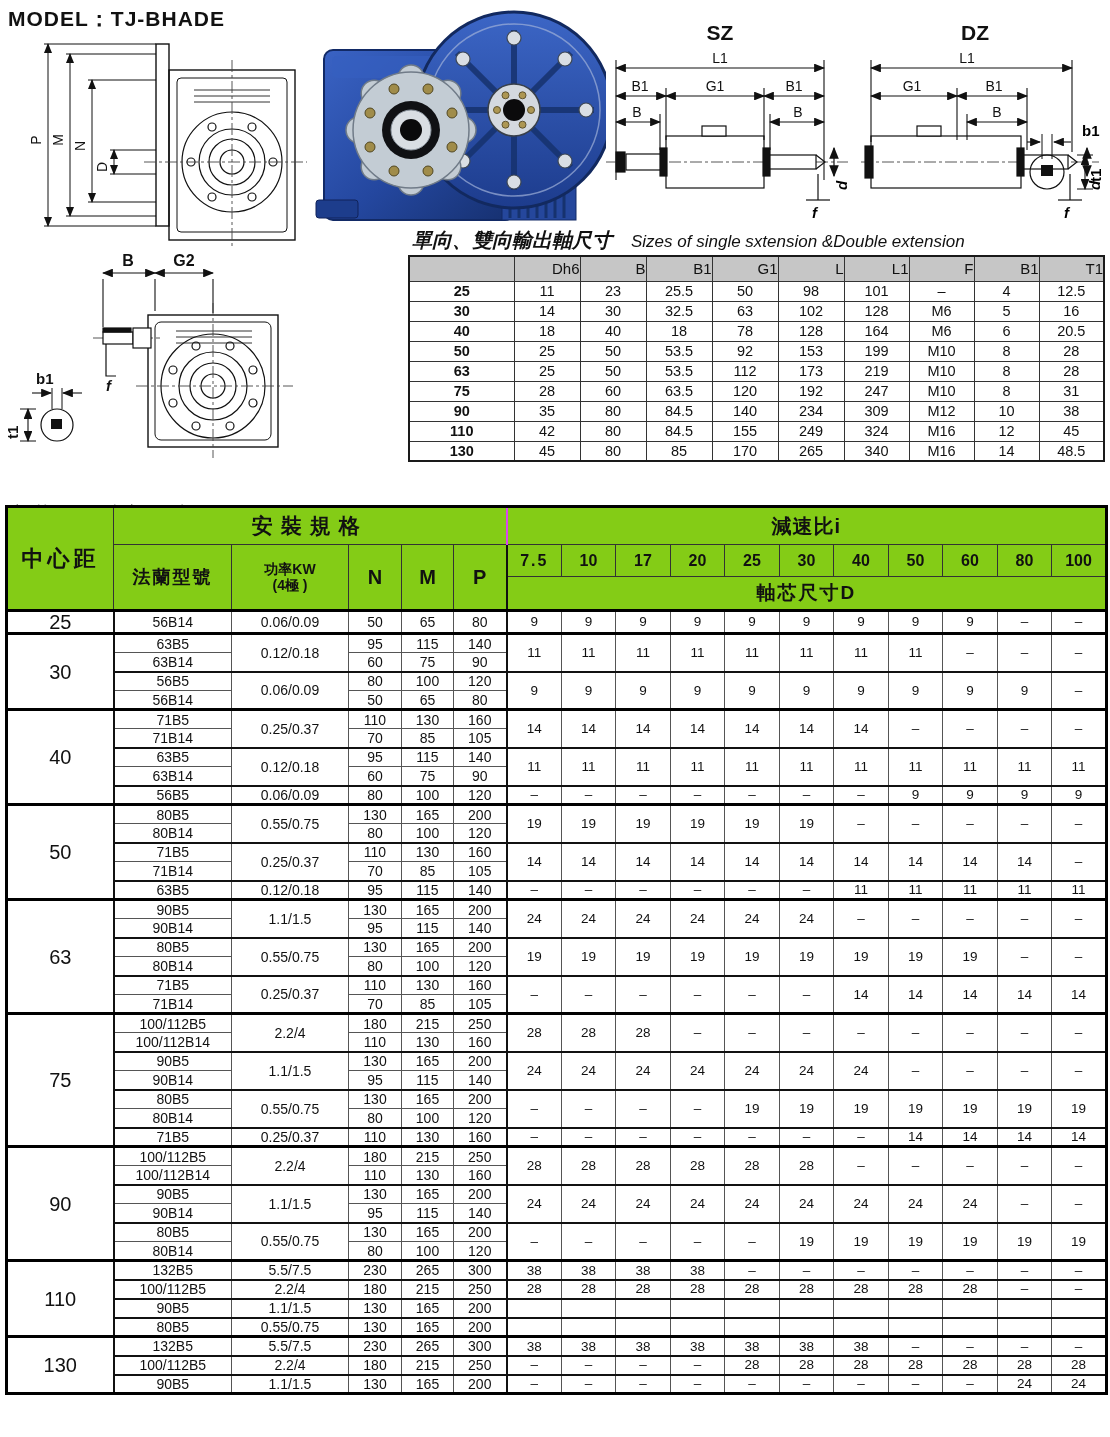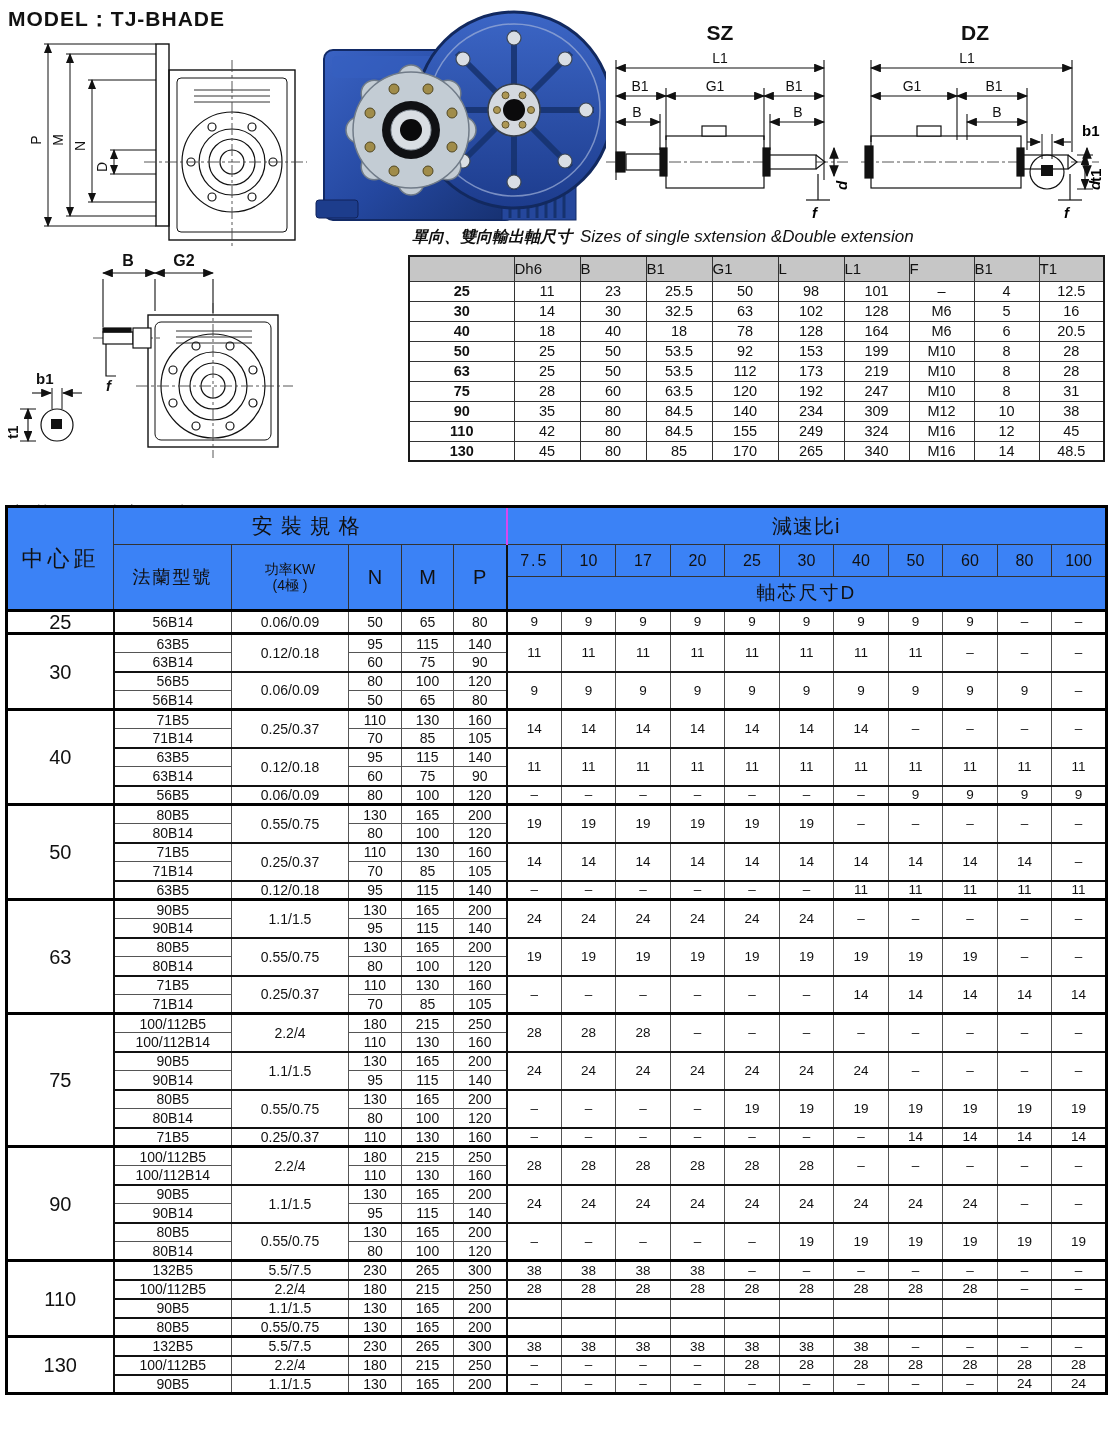--- a/index.html
+++ b/index.html
@@ -2,35 +2,35 @@
 <html><head>
 <meta charset="utf-8">
 <style>
 *{margin:0;padding:0;box-sizing:border-box}
 html,body{background:#fff}
 body{width:1110px;height:1437px;position:relative;font-family:"Liberation Sans","DejaVu Sans",sans-serif;color:#111;overflow:hidden}
 .page{position:absolute;inset:0;background:#fff}
 .model-title{position:absolute;left:8px;top:5px;font-size:21px;font-weight:bold;letter-spacing:1px}
 svg.drw{position:absolute}
 .caption{position:absolute;left:412px;top:227px;font-style:italic;font-size:17px;white-space:nowrap}
-.caption .zh{font-weight:bold;font-size:16px;margin-right:8px}
+.caption .zh{font-weight:bold;font-size:20px;margin-right:19px}
 table{border-collapse:collapse;position:absolute;table-layout:fixed;background:#fff}
 td,th{overflow:hidden;white-space:nowrap}
 
 .shaft-table{left:408px;top:255px;width:695px;border:2px solid #1a1a1a}
-.shaft-table th{background:#c6c6c6;border:1px solid #333;height:25px;font-size:15px;font-weight:normal;text-align:left}
+.shaft-table th{background:#c6c6c6;border:1px solid #333;height:25px;font-size:15px;font-weight:normal;text-align:right}
 .shaft-table td{border:1px solid #333;height:20px;text-align:center;font-size:14.5px}
 .shaft-table td.rowhead{font-weight:bold}
 
 .section-title{position:absolute;left:8px;top:501px;font-size:21px;white-space:nowrap}
 .section-title .zh{letter-spacing:2px}
 .section-title .en{font-size:18px}
 
 .mounting-table{left:5px;top:505px;width:1100px;border:3px solid #000}
-.mounting-table th{background:#3b82f6;border:1px solid #333;font-weight:normal;text-align:center}
+.mounting-table th{background:#84cc16;border:1px solid #333;font-weight:bold;text-align:center}
 .mounting-table td{border:1px solid #555;text-align:center;font-size:13.5px;height:19px;line-height:1;padding:0}
 .mounting-table tr.h1 th{height:38px}
 .mounting-table th.ratio-th{height:32px;font-size:16px}
 .mounting-table tr.h3 th{height:34px}
 th.th-center{font-size:22px;letter-spacing:4px}
 th.th-spec{font-size:21px;letter-spacing:8px}
 th.th-ratiomain{font-size:20px;letter-spacing:1px;border-left:2px solid #d946ef}
 th.th-flange{font-size:18px;letter-spacing:2px}
 th.th-power{font-size:14px;line-height:1.15}
 th.th-nmp{font-size:20px}

